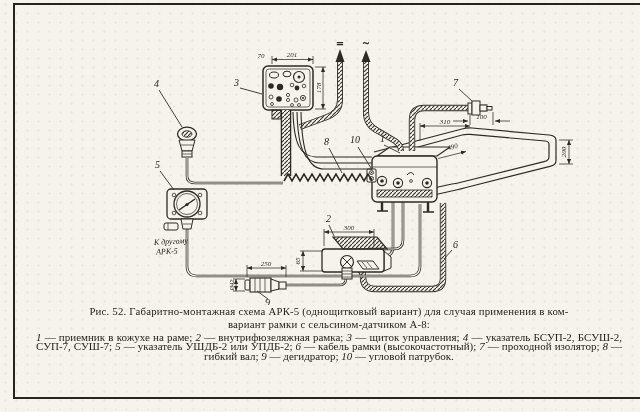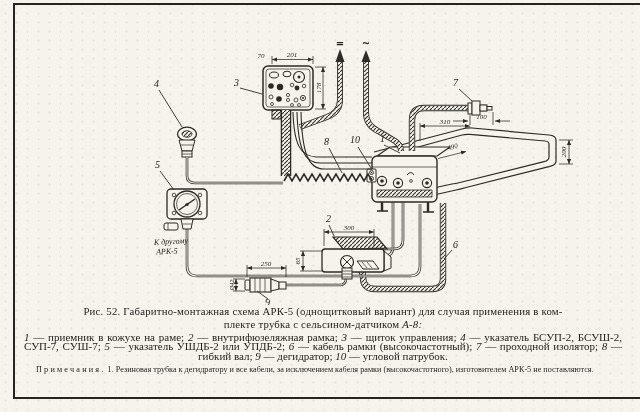--- a/index.html
+++ b/index.html
@@ -10,23 +10,23 @@
     font-family:"Liberation Serif", serif;color:#2e2b26;}
   .rule-top{position:absolute;left:13px;top:3px;right:0;height:2px;background:#26241f;}
   .rule-left{position:absolute;left:13px;top:3px;width:2px;height:396px;background:#26241f;}
   .rule-bottom{position:absolute;left:13px;right:0;top:397px;height:2px;background:#26241f;}
   svg.diagram{position:absolute;left:0;top:0;}
   svg .dtext{font:italic 7px "Liberation Serif", serif;fill:#2e2b26;}
   svg .dtext-s{font:italic 6.5px "Liberation Serif", serif;fill:#2e2b26;}
   svg .ptext{font:italic 10px "Liberation Serif", serif;fill:#24221d;}
   svg .atext{font:italic 8px "Liberation Serif", serif;fill:#24221d;}
   svg .sym{font:bold 10px "DejaVu Sans", sans-serif;fill:#24221d;}
-  .caption{position:absolute;left:18px;right:12px;top:305px;color:#272420;}
+  .caption{position:absolute;left:30px;right:12px;top:305px;color:#272420;}
   .cap-title{text-align:center;font-size:10.8px;line-height:12.8px;letter-spacing:0.2px;}
-  .cap-title .it{font-style:italic;}
+  .cap-title .it{}
   .cap-legend{margin-top:2px;padding:0 6px;font-size:11px;line-height:9.8px;
     text-align:justify;text-align-last:center;}
   .lnum{font-style:italic;}
   .cap-notes{margin-top:3px;padding:0 2px;font-size:8.2px;line-height:9.8px;text-align:justify;}
   .cap-notes p{margin:0;text-indent:16px;}
   .sp{letter-spacing:2.2px;}
 </style>
 </head>
 <body>
 
@@ -269,22 +269,21 @@
     <text class="ptext" x="453" y="248">6</text>
     <text class="ptext" x="453" y="86">7</text>
     <text class="ptext" x="324" y="145">8</text>
     <text class="ptext" x="265" y="306">9</text>
     <text class="ptext" x="350" y="143">10</text>
   </svg>
 
   <div class="caption">
     <div class="cap-title">
       <div>Рис. 52. Габаритно-монтажная схема АРК-5 (однощитковый вариант) для случая применения в ком-</div>
-      <div><span>плекте трубка с сельсином-датчиком </span><span class="it">А-8:</span></div>
+      <div><span>вариант рамки с сельсином-датчиком </span><span class="it">А-8:</span></div>
     </div>
     <div class="cap-legend">
       <span><span class="lnum">1</span><span> — приемник в кожухе на раме; </span></span><span><span class="lnum">2</span><span> — внутрифюзеляжная рамка; </span></span><span><span class="lnum">3</span><span> — щиток управления; </span></span><span><span class="lnum">4</span><span> — указатель БСУП-2, БСУШ-2, СУП-7, СУШ-7; </span></span><span><span class="lnum">5</span><span> — указатель УШДБ-2 или УПДБ-2; </span></span><span><span class="lnum">6</span><span> — кабель рамки (высокочастотный); </span></span><span><span class="lnum">7</span><span> — проходной изолятор; </span></span><span><span class="lnum">8</span><span> — гибкий вал; </span></span><span><span class="lnum">9</span><span> — дегидратор; </span></span><span><span class="lnum">10</span><span> — угловой патрубок.</span></span>
     </div>
     <div class="cap-notes">
-      <p><span class="sp">Примечания.</span><span> 1. Резиновая трубка к дегидратору и все кабели, за исключением кабеля рамки (высокочастотного), изготовителем АРК-5 не поставляются.</span></p>
     </div>
   </div>
 </div>
 
 </body></html>

